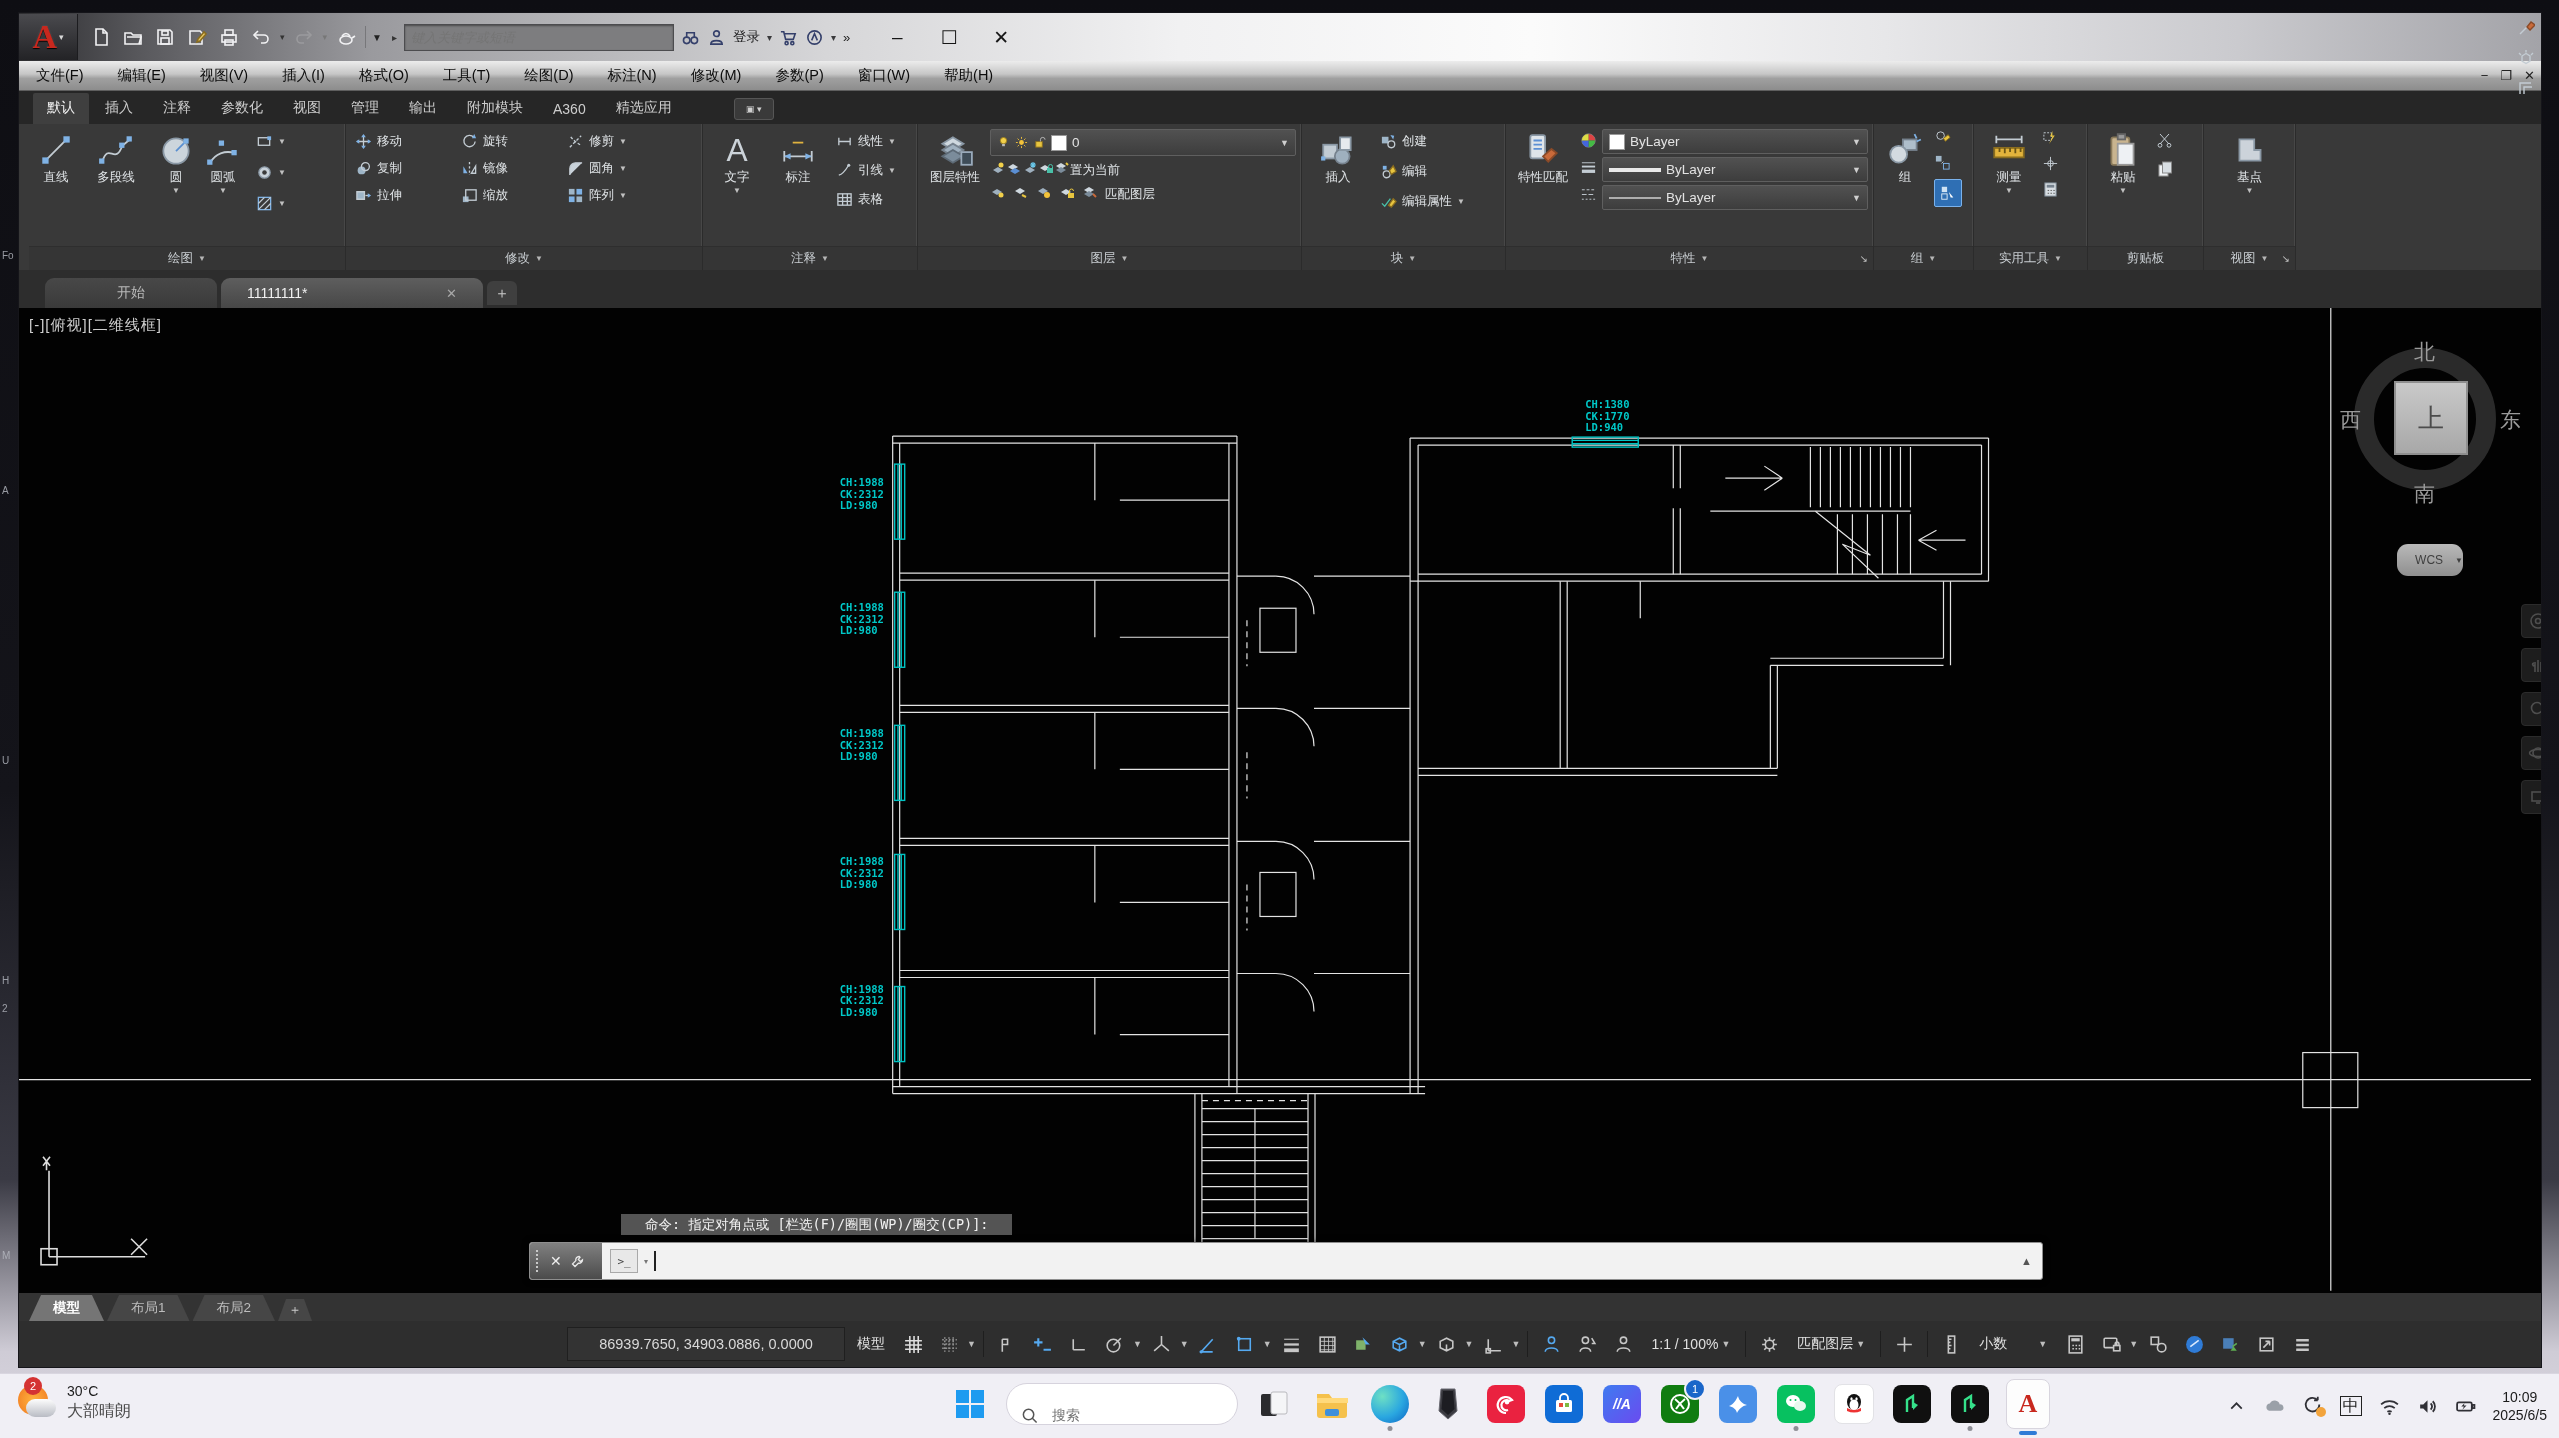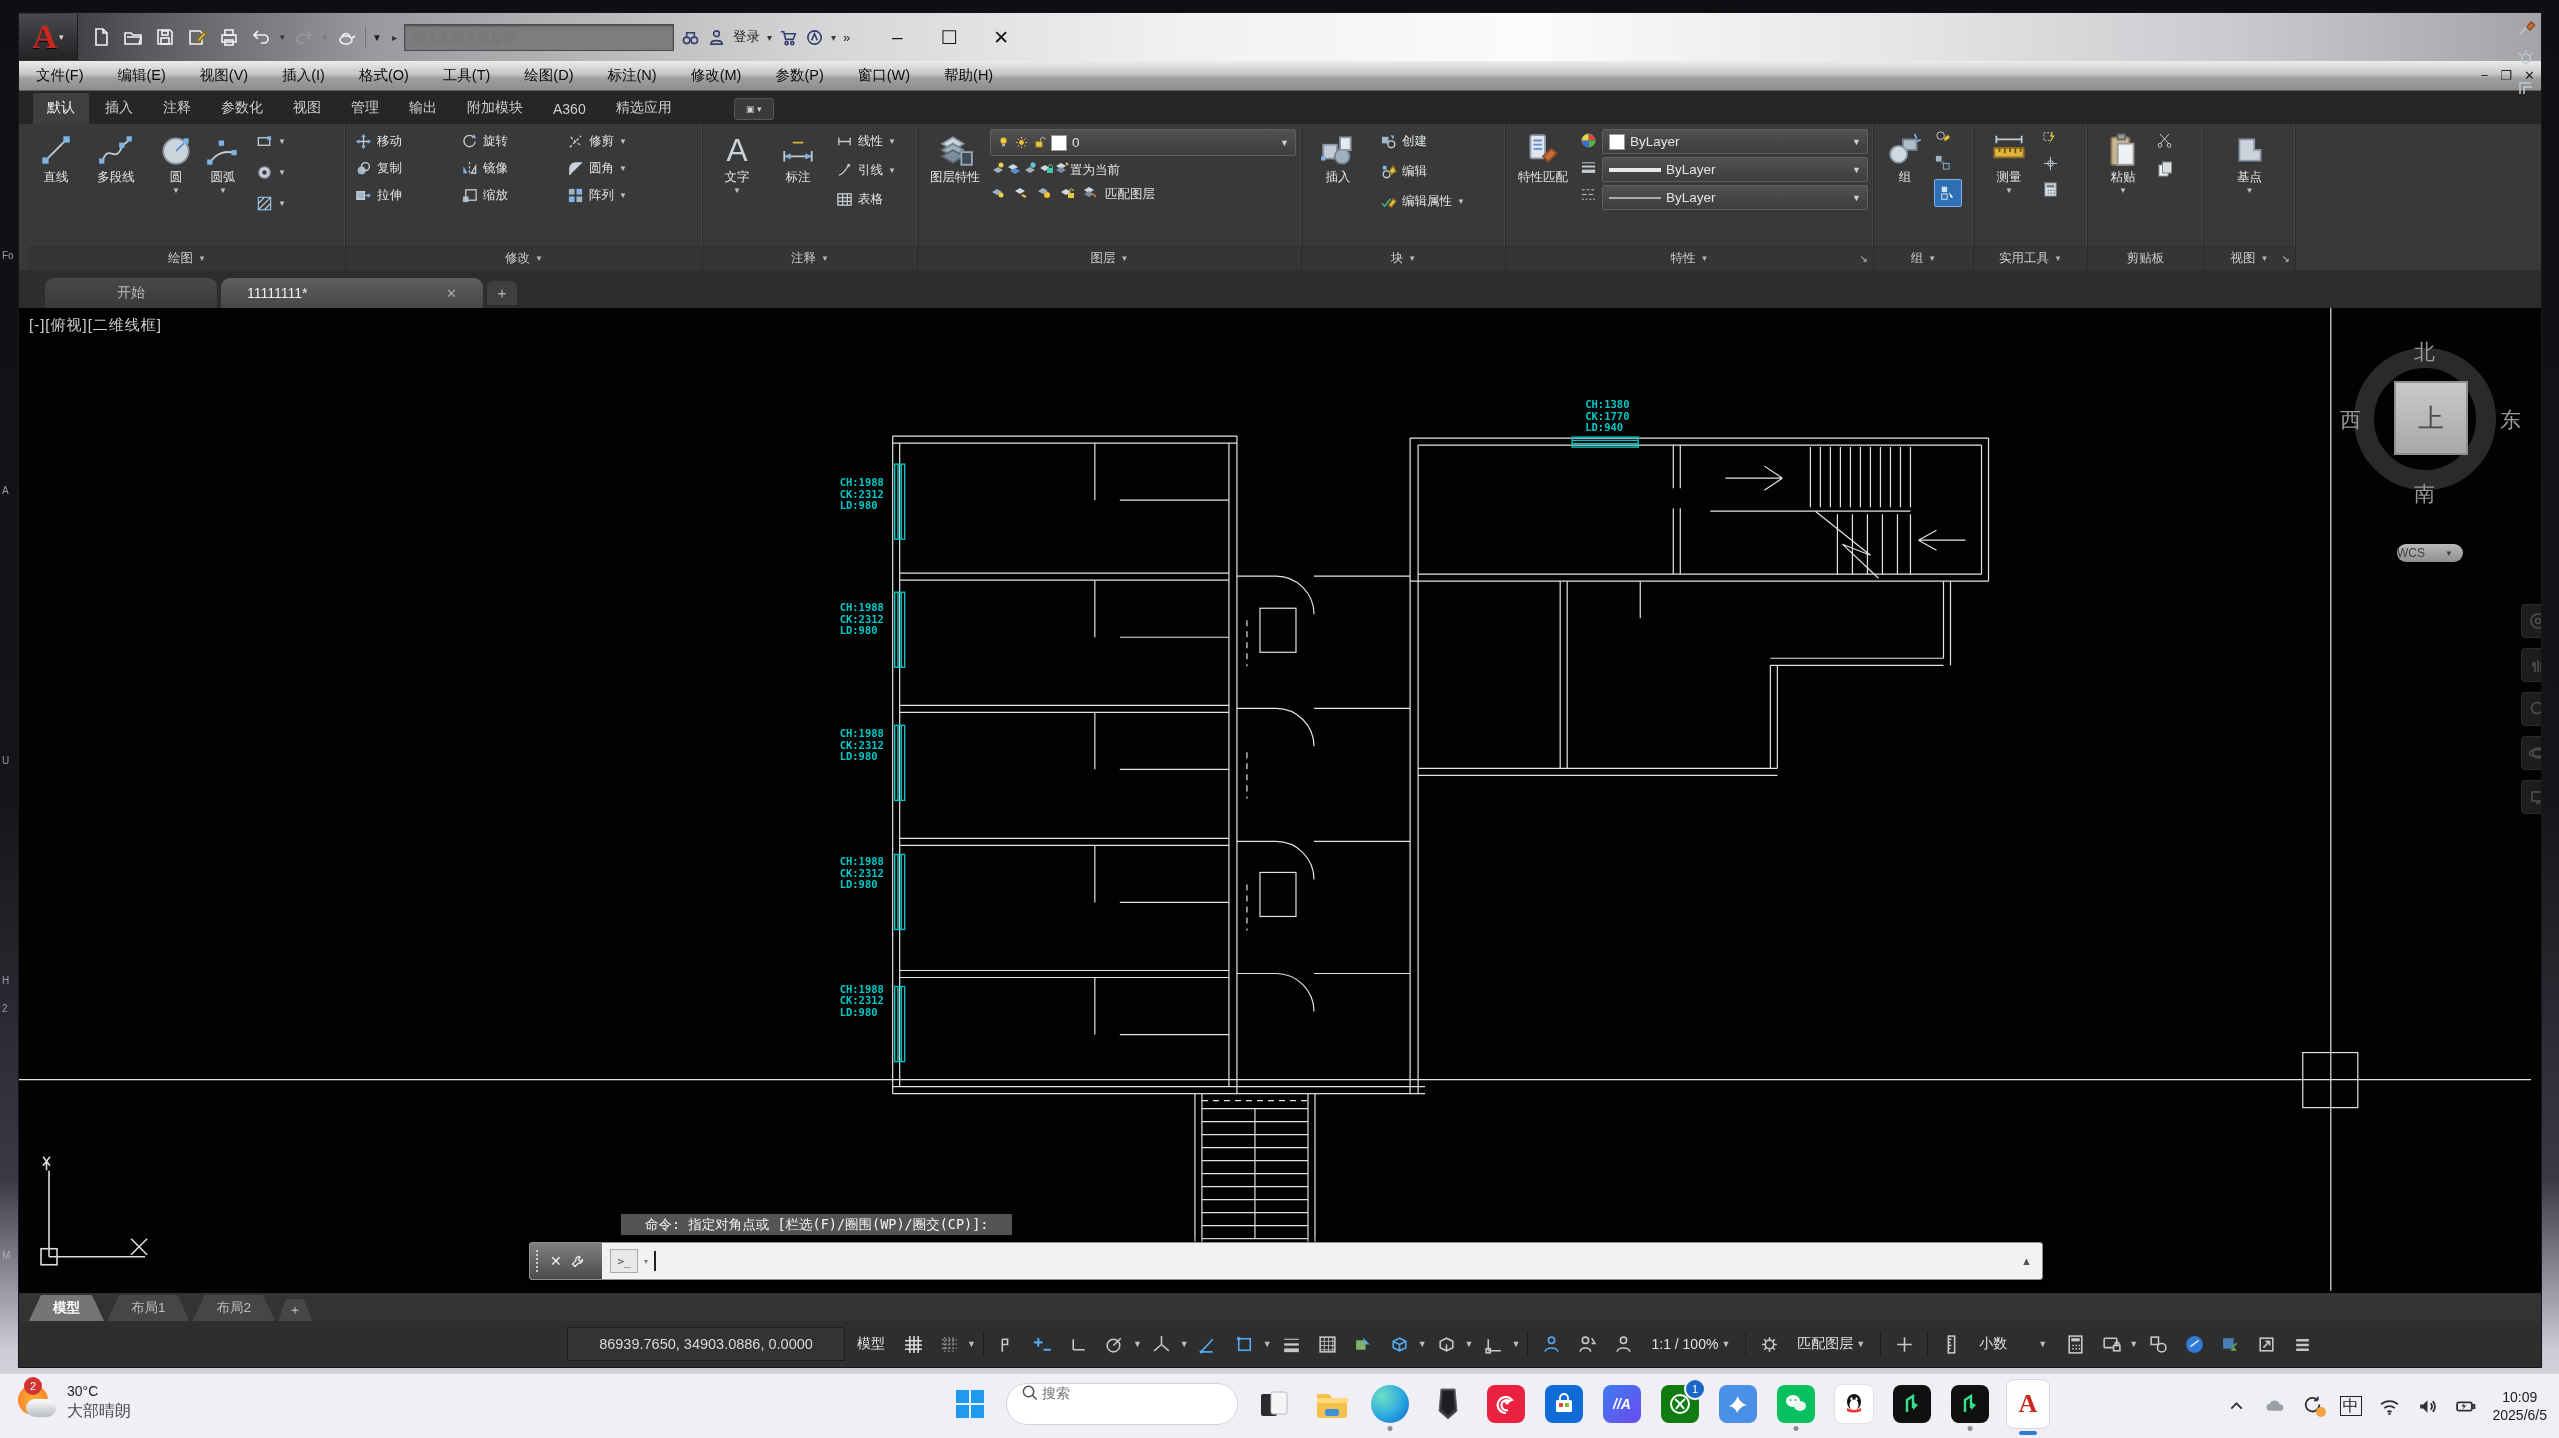--- a/index.html
+++ b/index.html
@@ -66,21 +66,21 @@
   .fplus{width:30px;height:24px;margin-bottom:3px;background:#3f3f3f;border-radius:6px 6px 0 0;color:#c9c9c9;display:flex;align-items:center;justify-content:center;font-size:15px;}
   
   .canvas{flex:1;position:relative;background:#020202;overflow:hidden;}
   #plan{position:absolute;inset:0;}
   .vplabel{position:absolute;left:10px;top:8px;font-size:15px;color:#cfcfcf;cursor:pointer;letter-spacing:1px;}
   
   .compass{position:absolute;left:2335px;top:40px;width:142px;height:142px;}
   .cring{position:absolute;inset:0;border-radius:50%;border:20px solid #2e2e2e;box-sizing:border-box;opacity:.92;}
   .csq{position:absolute;left:40px;top:33px;width:70px;height:70px;background:linear-gradient(#c9c9c9,#a8a8a8);border:2px solid #8f8f8f;display:flex;align-items:center;justify-content:center;font-size:26px;color:#4c4c4c;cursor:pointer;}
   .cdir{position:absolute;font-size:21px;color:#9a9a9a;cursor:pointer;}
-  .wcs{position:absolute;left:2378px;top:236px;width:66px;height:18px;background:linear-gradient(#b9b9b9,#8f8f8f);border-radius:11px;display:flex;align-items:center;justify-content:flex-start;font-size:12px;color:#3f3f3f;gap:20px;cursor:pointer;}
+  .wcs{position:absolute;left:2378px;top:236px;width:66px;height:32px;background:linear-gradient(#b9b9b9,#8f8f8f);border-radius:11px;display:flex;align-items:center;justify-content:flex-end;font-size:12px;color:#3f3f3f;gap:12px;cursor:pointer;}
   
   .navbar{position:absolute;left:2502px;top:296px;width:34px;display:flex;flex-direction:column;gap:10px;opacity:.85;}
   .navbar .nb{width:32px;height:32px;background:#222;border:1px solid #333;border-radius:4px;display:flex;align-items:center;justify-content:center;}
   .navbar svg{width:20px;height:20px;stroke:#5c5c5c;fill:none;stroke-width:1.6;}
   
   .promptline{position:absolute;left:602px;top:906px;height:21px;background:rgba(96,96,96,.88);color:#f2f2f2;font-size:13.5px;font-family:"DejaVu Sans Mono","Liberation Sans",monospace;display:flex;align-items:center;padding:0 24px;white-space:nowrap;}
   .cmdbar{position:absolute;left:510px;top:934px;width:1512px;height:36px;background:#f2f2f2;border:1px solid #8e8e8e;border-radius:3px;display:flex;align-items:center;box-shadow:0 0 6px #0009;}
   .cmdgrip{width:72px;height:100%;background:linear-gradient(#808080,#4b4b4b);border-radius:2px 0 0 2px;display:flex;align-items:center;gap:8px;padding:0 6px;box-sizing:border-box;}
   .cmdgrip .dots{width:4px;height:22px;border-left:2px dotted #c9c9c9;}
   .cmdgrip .x{color:#efefef;font-size:14px;cursor:pointer;}
@@ -112,21 +112,21 @@
   .wcloud{position:absolute;left:10px;top:18px;width:30px;height:18px;border-radius:10px;background:linear-gradient(#fdfdfd,#b9bcc4);}
   .wbadge{position:absolute;left:8px;top:-4px;width:18px;height:18px;border-radius:50%;background:#d43333;color:#fff;font-size:11px;display:flex;align-items:center;justify-content:center;}
   .wtxt{display:flex;flex-direction:column;line-height:1.25;}
   .wtemp{font-size:14px;color:#1c1c1c;}
   .wdesc{font-size:16px;color:#4c4c4c;}
   .tcenter{position:absolute;left:948px;top:8px;display:flex;align-items:center;gap:14px;}
   .tico{width:44px;height:44px;border-radius:7px;display:flex;align-items:center;justify-content:center;position:relative;cursor:pointer;}
   .tile{width:38px;height:38px;border-radius:8px;display:flex;align-items:center;justify-content:center;position:relative;}
   .rdot{position:absolute;bottom:-5px;left:50%;transform:translateX(-50%);width:5px;height:5px;border-radius:50%;background:#8e8e96;}
   .tbadge{position:absolute;right:-4px;top:-4px;width:18px;height:18px;border-radius:50%;background:#1a66c9;color:#fff;font-size:11px;display:flex;align-items:center;justify-content:center;border:2px solid #f1eff6;}
-  .tsearch{width:232px;height:42px;background:#fff;border:1px solid #d6d3dd;border-radius:21px;display:flex;align-items:flex-start;padding:0 14px;gap:2px;box-sizing:border-box;}
+  .tsearch{width:232px;height:42px;background:#fff;border:1px solid #d6d3dd;border-radius:21px;display:flex;align-items:flex-end;padding:0 14px;gap:12px;box-sizing:border-box;}
   .tsearch input{border:none;outline:none;font-size:14px;color:#444;width:150px;background:transparent;font-family:"Liberation Sans",sans-serif;}
   .acadtile{width:48px;height:48px;background:#fdfdfd;border:1px solid #d8d5de;border-radius:8px;display:flex;align-items:center;justify-content:center;position:relative;}
   .acadpill{position:absolute;bottom:-7px;left:50%;transform:translateX(-50%);width:18px;height:4px;border-radius:2px;background:#2f7bd6;}
   .tray{position:absolute;right:12px;top:0;height:64px;display:flex;align-items:center;gap:17px;}
   .tray svg{width:21px;height:21px;fill:none;stroke:#303036;stroke-width:1.7;}
   .tray .ime{font-size:16px;color:#222;border:1.5px solid #222;padding:0 2px;line-height:1.15;}
   .clock{text-align:center;font-size:14px;color:#1b1b1b;line-height:1.3;cursor:pointer;}
 </style>
 </head>
 <body>

